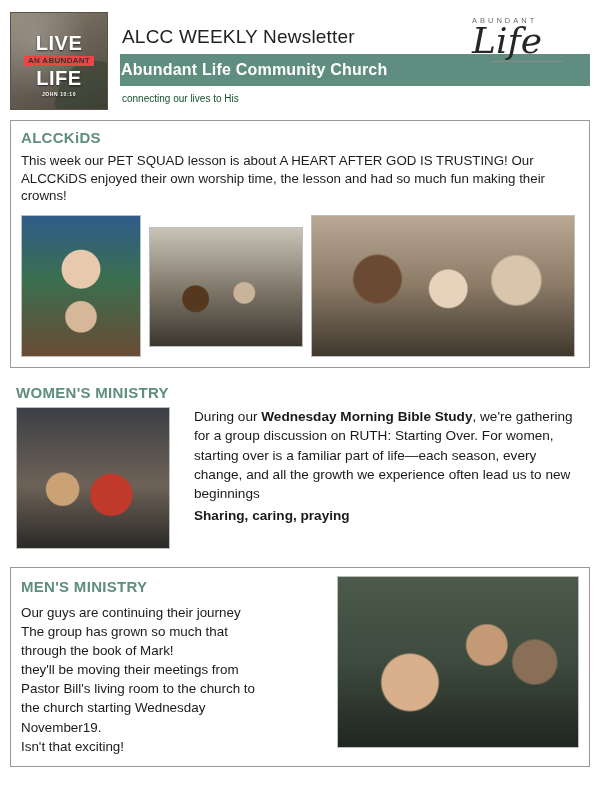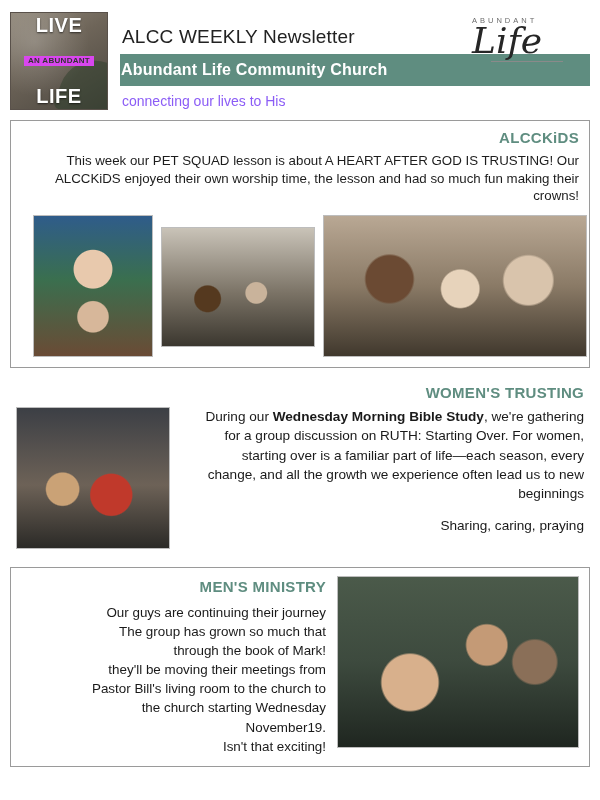--- a/index.html
+++ b/index.html
@@ -64,25 +64,25 @@
     justify-content: center;
     color: #fff;
     text-shadow: 0 1px 2px rgba(0,0,0,.6);
     font-weight: bold;
     letter-spacing: .5px;
     line-height: 1.05;
   }
   .logo .l1 { font-size: 20px; margin-top: 8px; }
   .logo .l2 {
     font-size: 8px;
-    background: #d946ef;
+    background: #ef4444;
     color: #333;
     text-shadow: none;
     padding: 1px 4px;
-    margin: 20px 0;
+    margin: 2px 0;
     letter-spacing: .3px;
     white-space: nowrap;
   }
   .logo .l3 { font-size: 20px; }
   .logo .l4 { font-size: 5px; margin-top: 3px; letter-spacing: .6px; }
 
   .header-mid {
     flex: 1 1 auto;
     padding-left: 12px;
     padding-top: 14px;
@@ -96,22 +96,22 @@
   .church-band {
     background: #5f8d80;
     color: #ffffff;
     font-size: 16px;
     font-weight: bold;
     padding: 7px 1px;
     display: block;
     letter-spacing: .2px;
   }
   .tagline {
-    font-size: 14px;
-    color: #8b5cf6;
+    font-size: 10px;
+    color: #14532d;
     margin: 7px 0 0 2px;
   }
   .brandmark {
     position: absolute;
     right: 8px;
     top: 4px;
     width: 110px;
     height: 70px;
     color: #3a3a3a;
   }
@@ -133,23 +133,22 @@
     height: 1px;
     background: #8a8a8a;
     margin: 2px auto 0 auto;
   }
 
   
   .section {
     border: 1px solid #9a9a9a;
     box-sizing: border-box;
     margin-top: 8px;
-    padding: 8px 10px 10px 22px;
+    padding: 8px 10px 10px 10px;
     background: #fff;
-    text-align: right;
   }
   .section.borderless {
     border: none;
     padding-left: 6px;
     padding-right: 6px;
   }
   .sec-title {
     color: #5f8d80;
     font-size: 15px;
     font-weight: bold;
@@ -271,26 +270,26 @@
     <div class="sec-title">ALCCKiDS</div>
     <div class="sec-body">This week our PET SQUAD lesson is about A HEART AFTER GOD IS TRUSTING! Our ALCCKiDS enjoyed their own worship time, the lesson and had so much fun making their crowns!</div>
     <div class="photo-row">
       <div class="photo img-kid1" style="width:118px;height:140px;"></div>
       <div class="photo img-kid2" style="width:152px;height:118px;margin-top:12px;"></div>
       <div class="photo img-kid3" style="width:262px;height:140px;"></div>
     </div>
   </div>
 
   <div class="section borderless">
-    <div class="sec-title">WOMEN'S TRUSTING</div>
+    <div class="sec-title">WOMEN'S MINISTRY</div>
     <div class="women-wrap">
       <div class="photo img-women" style="width:152px;height:140px;"></div>
       <div class="women-text">
         <span>During our </span><b>Wednesday Morning Bible Study</b><span>, we're gathering for a group discussion on RUTH: Starting Over. For women, starting over is a familiar part of life—each season, every change, and all the growth we experience often lead us to new beginnings</span>
-        <div style="margin-top:12px;">Sharing, caring, praying</div>
+        <div style="margin-top:2px;font-weight:bold;">Sharing, caring, praying</div>
       </div>
     </div>
   </div>
 
   <div class="section">
     <div class="men-wrap">
       <div class="men-text">
         <div class="sec-title">MEN'S MINISTRY</div>
         <p>Our guys are continuing their journey</p>
         <p>The group has grown so much that</p>

